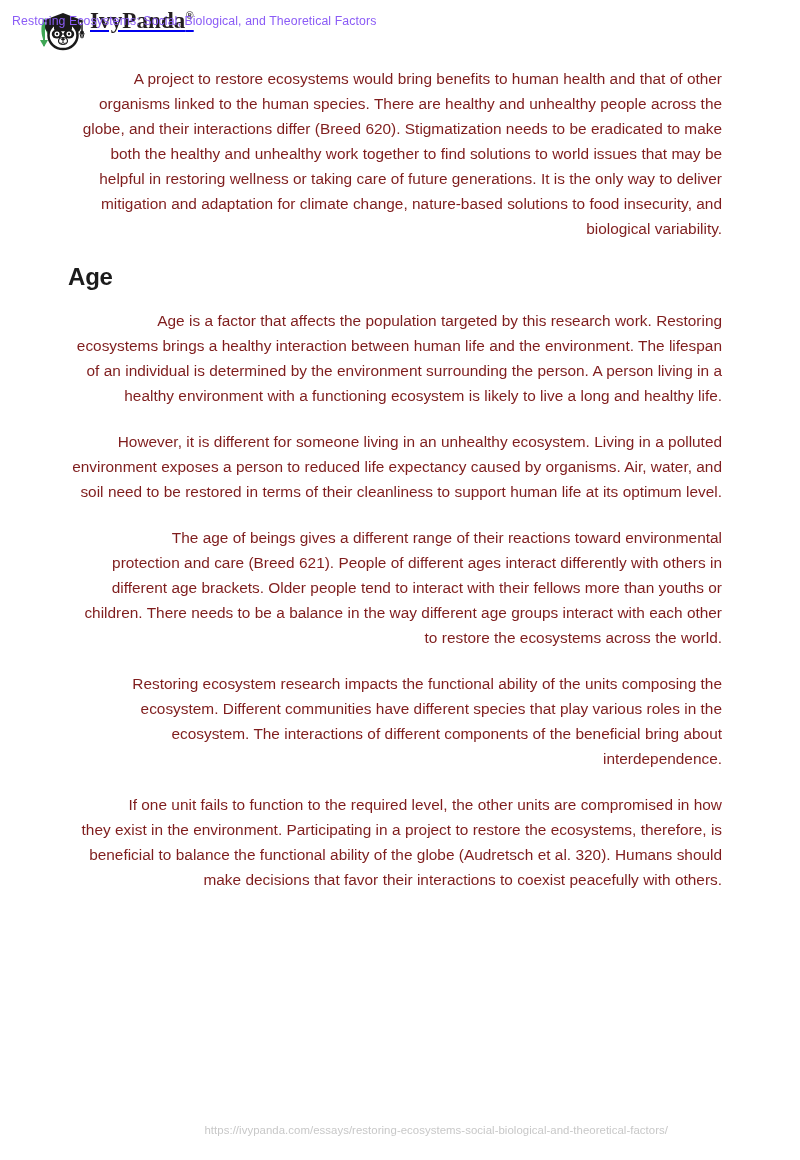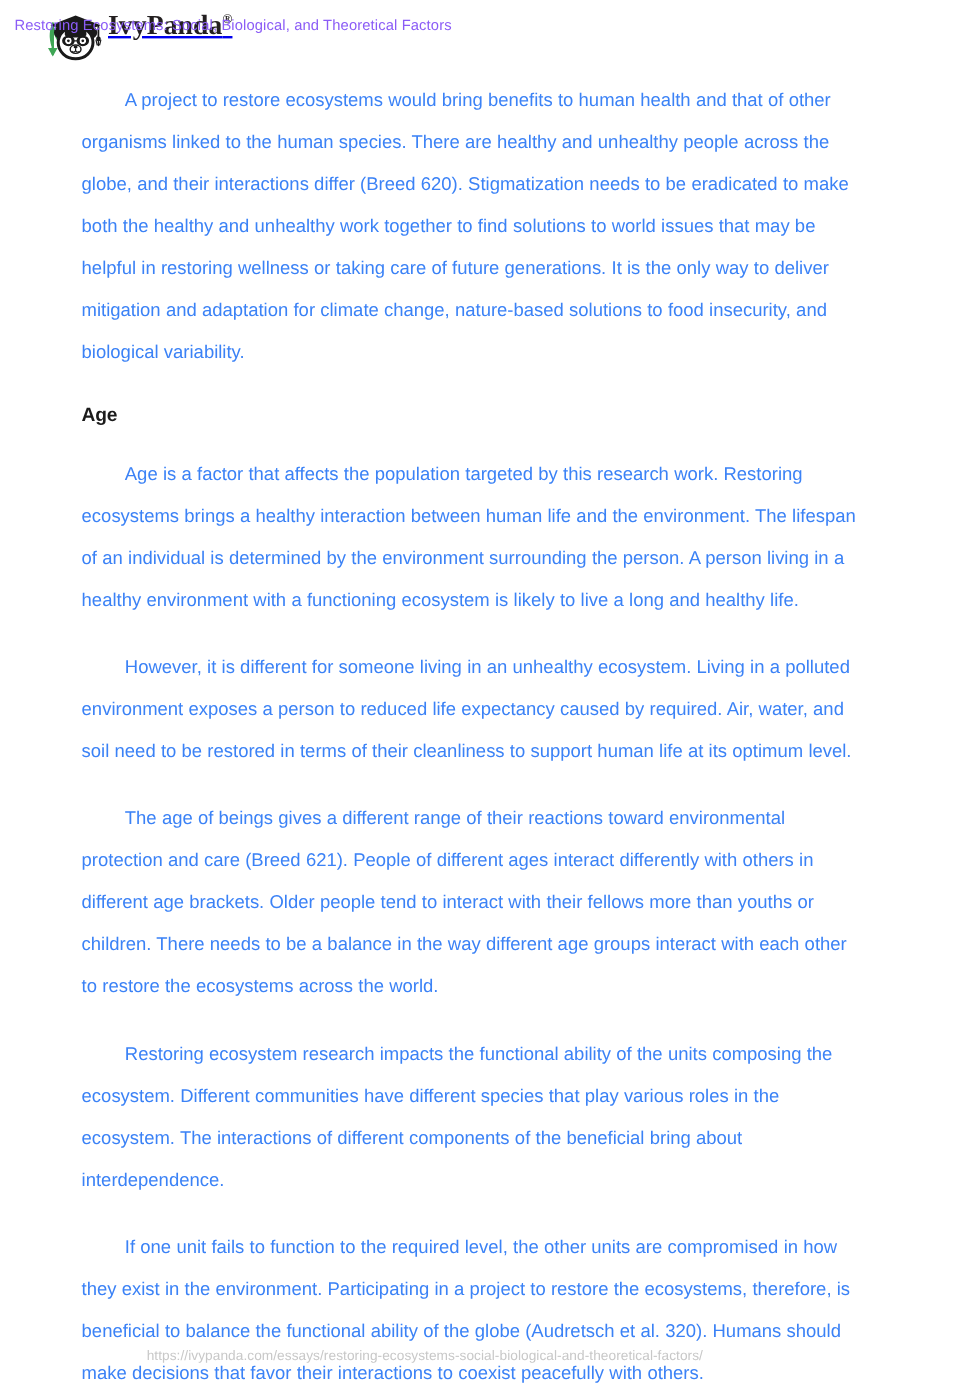--- a/index.html
+++ b/index.html
@@ -78,47 +78,47 @@
   .doc-body {
     position: absolute;
     left: 68px;
     top: 66px;
     width: 654px;
   }
 
   p.para {
     margin: 0 0 21px 0;
     font-size: 15.4px;
-    line-height: 35px;
+    line-height: 25px;
     text-indent: 36px;
-    color: #3b82f6;
-    text-align: left;
+    color: #7f1d1d;
+    text-align: right;
     word-spacing: 0.1px;
   }
 
   h2.section-heading {
     margin: 11px 0 16px 0;
-    font-size: 16px;
+    font-size: 24px;
     line-height: 30px;
     font-weight: bold;
     color: #1b1b1b;
     letter-spacing: -0.2px;
   }
 
   h2.section-heading + p.para {
     margin-top: 0;
   }
 
   
   .page-footer {
     position: absolute;
     left: 0;
     bottom: 22px;
     width: 668px;
-    text-align: center;
+    text-align: right;
     padding-left: 40px;
   }
 
   .footer-url {
     font-size: 11.4px;
     color: #c8c8c8;
     letter-spacing: 0.05px;
     text-decoration: none;
     white-space: nowrap;
   }
@@ -178,21 +178,21 @@
   <div class="header-title">Restoring Ecosystems: Social, Biological, and Theoretical Factors</div>
 </div>
 
 <main class="doc-body">
 
   <p class="para">A project to restore ecosystems would bring benefits to human health and that of other organisms linked to the human species. There are healthy and unhealthy people across the globe, and their interactions differ (Breed 620). Stigmatization needs to be eradicated to make both the healthy and unhealthy work together to find solutions to world issues that may be helpful in restoring wellness or taking care of future generations. It is the only way to deliver mitigation and adaptation for climate change, nature-based solutions to food insecurity, and biological variability.</p>
 
   <h2 class="section-heading">Age</h2>
 
   <p class="para">Age is a factor that affects the population targeted by this research work. Restoring ecosystems brings a healthy interaction between human life and the environment. The lifespan of an individual is determined by the environment surrounding the person. A person living in a healthy environment with a functioning ecosystem is likely to live a long and healthy life.</p>
-  <p class="para">However, it is different for someone living in an unhealthy ecosystem. Living in a polluted environment exposes a person to reduced life expectancy caused by required. Air, water, and soil need to be restored in terms of their cleanliness to support human life at its optimum level.</p>
+  <p class="para">However, it is different for someone living in an unhealthy ecosystem. Living in a polluted environment exposes a person to reduced life expectancy caused by organisms. Air, water, and soil need to be restored in terms of their cleanliness to support human life at its optimum level.</p>
   <p class="para">The age of beings gives a different range of their reactions toward environmental protection and care (Breed 621). People of different ages interact differently with others in different age brackets. Older people tend to interact with their fellows more than youths or children. There needs to be a balance in the way different age groups interact with each other to restore the ecosystems across the world.</p>
   <p class="para">Restoring ecosystem research impacts the functional ability of the units composing the ecosystem. Different communities have different species that play various roles in the ecosystem. The interactions of different components of the beneficial bring about interdependence.</p>
   <p class="para">If one unit fails to function to the required level, the other units are compromised in how they exist in the environment. Participating in a project to restore the ecosystems, therefore, is beneficial to balance the functional ability of the globe (Audretsch et al. 320). Humans should make decisions that favor their interactions to coexist peacefully with others.</p>
 
 
 </main>
 
 <div class="page-footer">
   <a class="footer-url" href="#">https://ivypanda.com/essays/restoring-ecosystems-social-biological-and-theoretical-factors/</a>
 </div>

